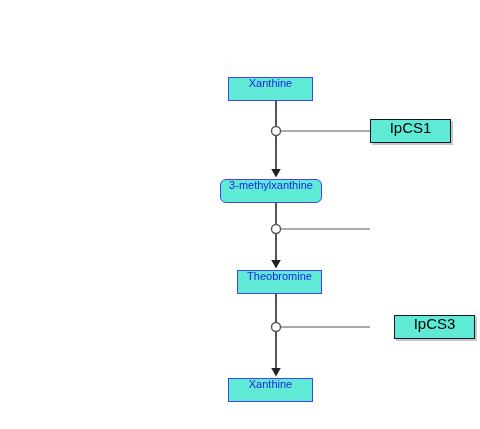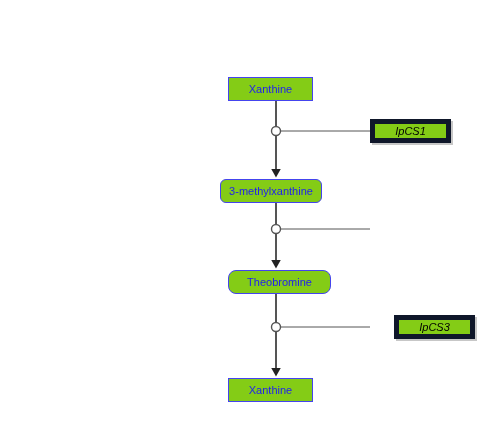--- a/index.html
+++ b/index.html
@@ -22,38 +22,37 @@
     position: absolute;
     left: 0;
     top: 0;
     width: 480px;
     height: 429px;
   }
   .node-box {
     position: absolute;
     box-sizing: border-box;
     display: flex;
-    align-items: center;
+    align-items: flex-start;
     justify-content: center;
-    background: #84cc16;
+    background: #5eead4;
     white-space: nowrap;
   }
   .metabolite-box {
     border: 1px solid #4444ee;
     color: #2222ee;
     font-size: 11px;
     line-height: 1;
   }
   .enzyme-box {
-    border: 5px solid #0f172a;
+    border: 1px solid #0f172a;
     color: #000000;
-    font-size: 11px;
+    font-size: 15px;
     line-height: 1;
     box-shadow: 2px 2px 0 rgba(0,0,0,0.22);
-    font-style: italic;
   }
   .node-label {
     pointer-events: none;
   }
 </style>
 </head>
 <body>
 
 <div id="canvas">
 
@@ -77,21 +76,21 @@
   </svg>
 
   <div class="node-box metabolite-box" style="left:228px; top:77px; width:85px; height:24px;">
     <span class="node-label">Xanthine</span>
   </div>
 
   <div class="node-box metabolite-box" style="left:220px; top:179px; width:102px; height:24px;border-radius:6px;">
     <span class="node-label">3-methylxanthine</span>
   </div>
 
-  <div class="node-box metabolite-box" style="left:228px; top:270px; width:103px; height:24px;border-radius:8px;">
+  <div class="node-box metabolite-box" style="left:237px; top:270px; width:85px; height:24px;">
     <span class="node-label">Theobromine</span>
   </div>
 
   <div class="node-box metabolite-box" style="left:228px; top:378px; width:85px; height:24px;">
     <span class="node-label">Xanthine</span>
   </div>
 
   <div class="node-box enzyme-box" style="left:370px; top:119px; width:81px; height:24px;">
     <span class="node-label">IpCS1</span>
   </div>

